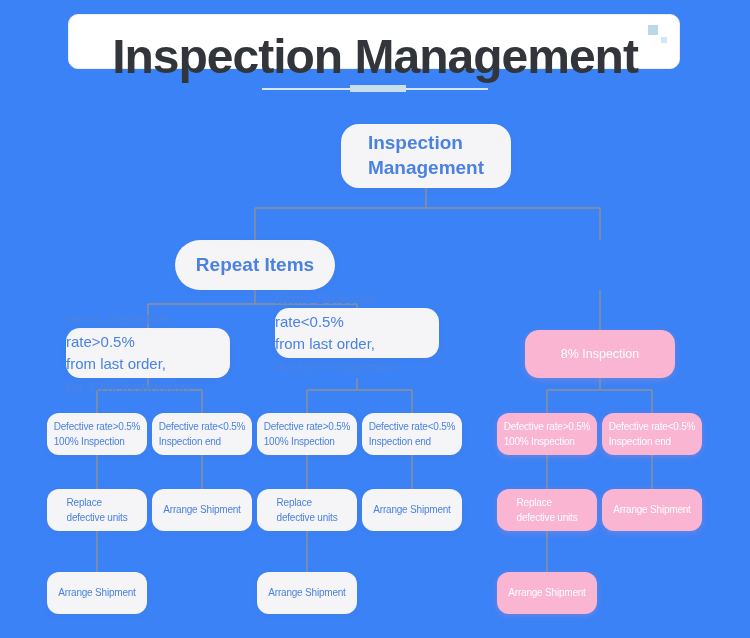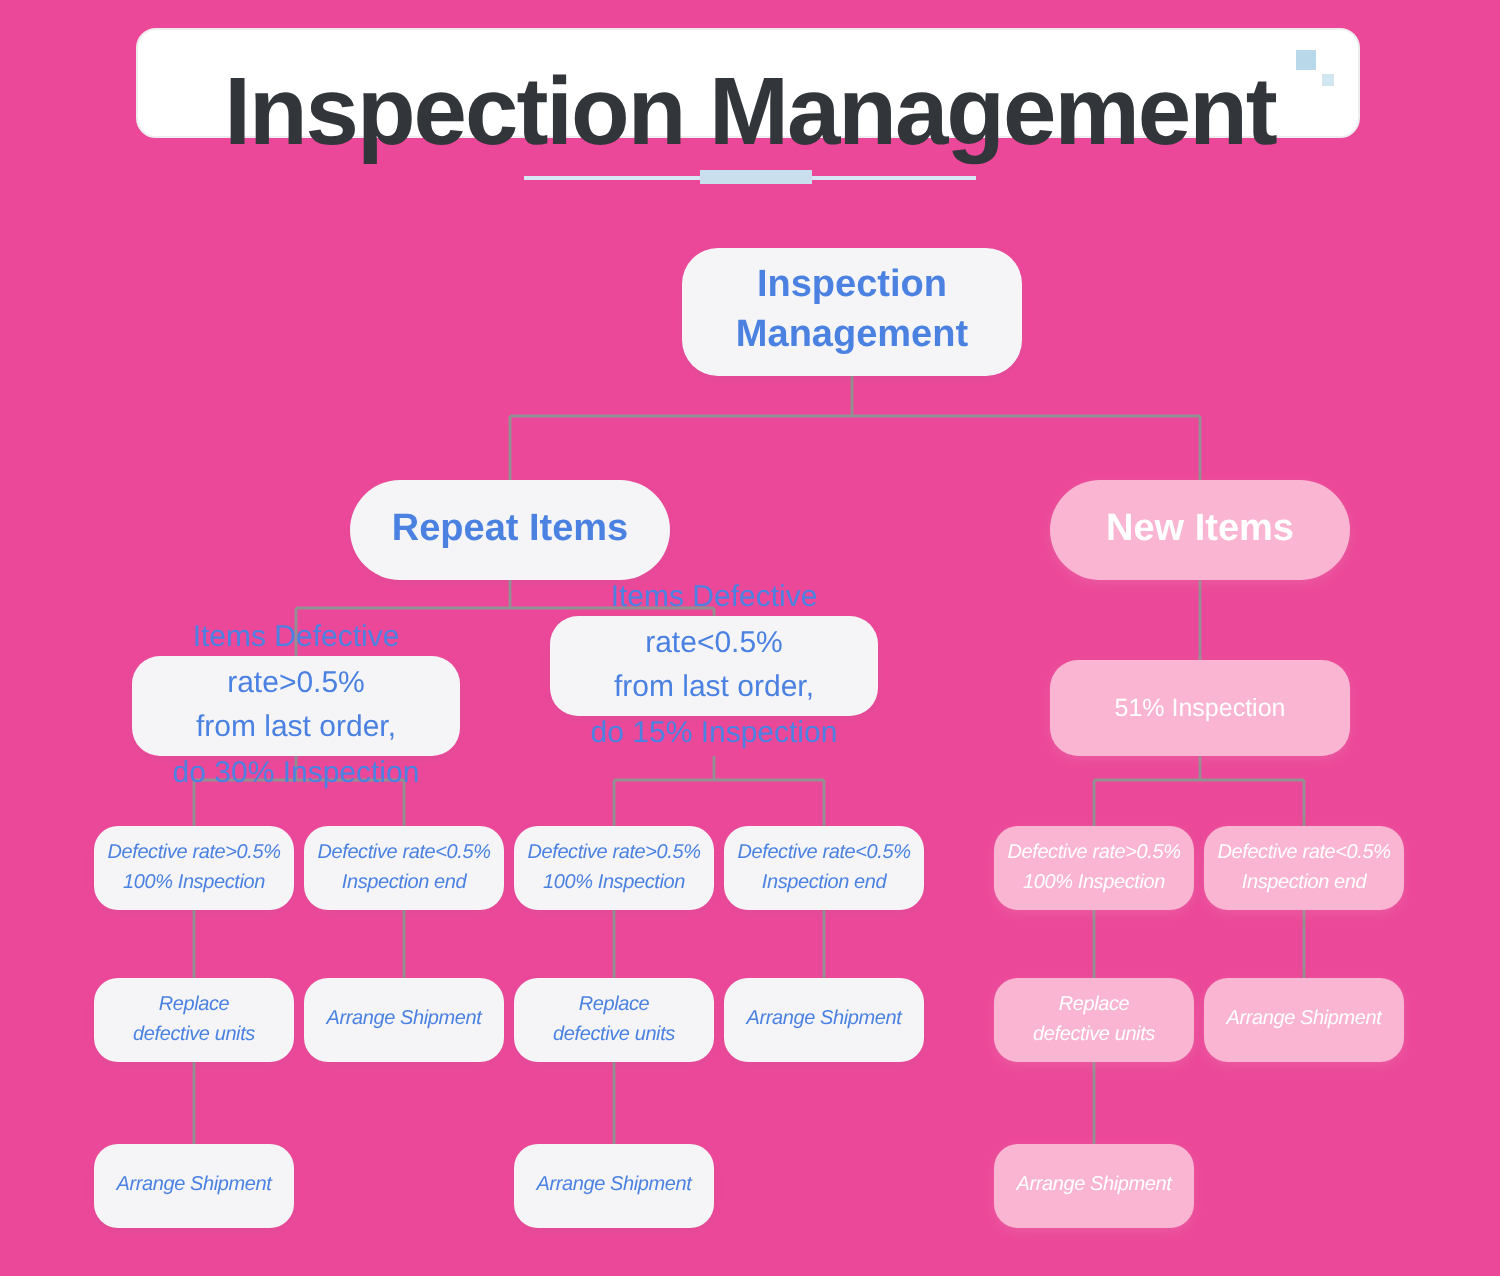--- a/index.html
+++ b/index.html
@@ -1,43 +1,43 @@
 <!DOCTYPE html>
 <html><head>
 <meta charset="utf-8">
 <style>
   html,body { margin:0; padding:0; background:#ffffff; }
   body { font-family:"Liberation Sans","DejaVu Sans",sans-serif; }
-  .canvas { position:relative; width:750px; height:638px; background:#ec4899; overflow:hidden; }
+  .canvas { position:relative; width:750px; height:638px; background:#3b82f6; overflow:hidden; }
 
   
   .title-card { position:absolute; left:68px; top:14px; width:610px; height:53px;
                 background:#ffffff; border:1px solid #ededed; border-radius:10px; }
   .page-title { position:absolute; left:0; top:33px; width:750px; text-align:center;
                 font-size:48px; line-height:48px; font-weight:bold; color:#32363b;
                 letter-spacing:-1px; }
   .sq-lg { position:absolute; left:648px; top:25px; width:10px; height:10px; background:#b9d8e9; }
   .sq-sm { position:absolute; left:661px; top:37px; width:6px; height:6px; background:#d3e7f3; }
   .underline-thin  { position:absolute; left:262px; top:88px; width:226px; height:2px; background:#d6e6f2; }
   .underline-thick { position:absolute; left:350px; top:85px; width:56px; height:7px; background:#c9dfee; }
 
   
   .connectors { position:absolute; left:0; top:0; pointer-events:none; }
 
   
   .node { position:absolute; display:flex; align-items:center; justify-content:center;
-          text-align:center; box-sizing:border-box; }
+          text-align:left; box-sizing:border-box; }
   .node span { white-space:pre-line; display:block; }
   .gray { background:#f5f5f7; color:#4b82e2; box-shadow:0 2px 5px rgba(120,120,140,0.08); }
   .pink { background:#f9b5d1; color:#ffffff; box-shadow:0 2px 6px rgba(233,140,180,0.28); }
   .lvl1 { font-size:19px; font-weight:bold; border-radius:18px; line-height:1.3; }
   .lvl2 { font-size:19px; font-weight:bold; border-radius:25px; }
   .lvl3 { font-size:15px; border-radius:14px; line-height:1.5; }
   .lvl3b{ font-size:12.5px; border-radius:14px; }
-  .small{ font-size:10px; border-radius:12px; line-height:1.55; letter-spacing:-0.2px;font-style:italic; }
+  .small{ font-size:10px; border-radius:12px; line-height:1.55; letter-spacing:-0.2px; }
 </style>
 </head>
 <body>
 
 <div class="canvas">
 
   <div>
     <div class="title-card"></div>
     <div class="sq-lg"></div>
     <div class="sq-sm"></div>
@@ -60,36 +60,33 @@
   </svg>
 
   <div class="node gray lvl1" style="left:341px;top:124px;width:170px;height:64px;">
     <span>Inspection
 Management</span>
   </div>
 
   <div class="node gray lvl2" style="left:175px;top:240px;width:160px;height:50px;">
     <span>Repeat Items</span>
   </div>
-  <div class="node pink lvl2" style="left:525px;top:240px;width:150px;height:50px;">
-    <span>New Items</span>
-  </div>
 
   <div class="node gray lvl3" style="left:66px;top:328px;width:164px;height:50px;">
     <span>Items Defective rate&gt;0.5%
 from last order,
 do 30% Inspection</span>
   </div>
   <div class="node gray lvl3" style="left:275px;top:308px;width:164px;height:50px;">
     <span>Items Defective rate&lt;0.5%
 from last order,
 do 15% Inspection</span>
   </div>
   <div class="node pink lvl3b" style="left:525px;top:330px;width:150px;height:48px;">
-    <span>51% Inspection</span>
+    <span>8% Inspection</span>
   </div>
 
   <div class="node gray small" style="left:47px;top:413px;width:100px;height:42px;">
     <span>Defective rate&gt;0.5%
 100% Inspection</span>
   </div>
   <div class="node gray small" style="left:152px;top:413px;width:100px;height:42px;">
     <span>Defective rate&lt;0.5%
 Inspection end</span>
   </div>

